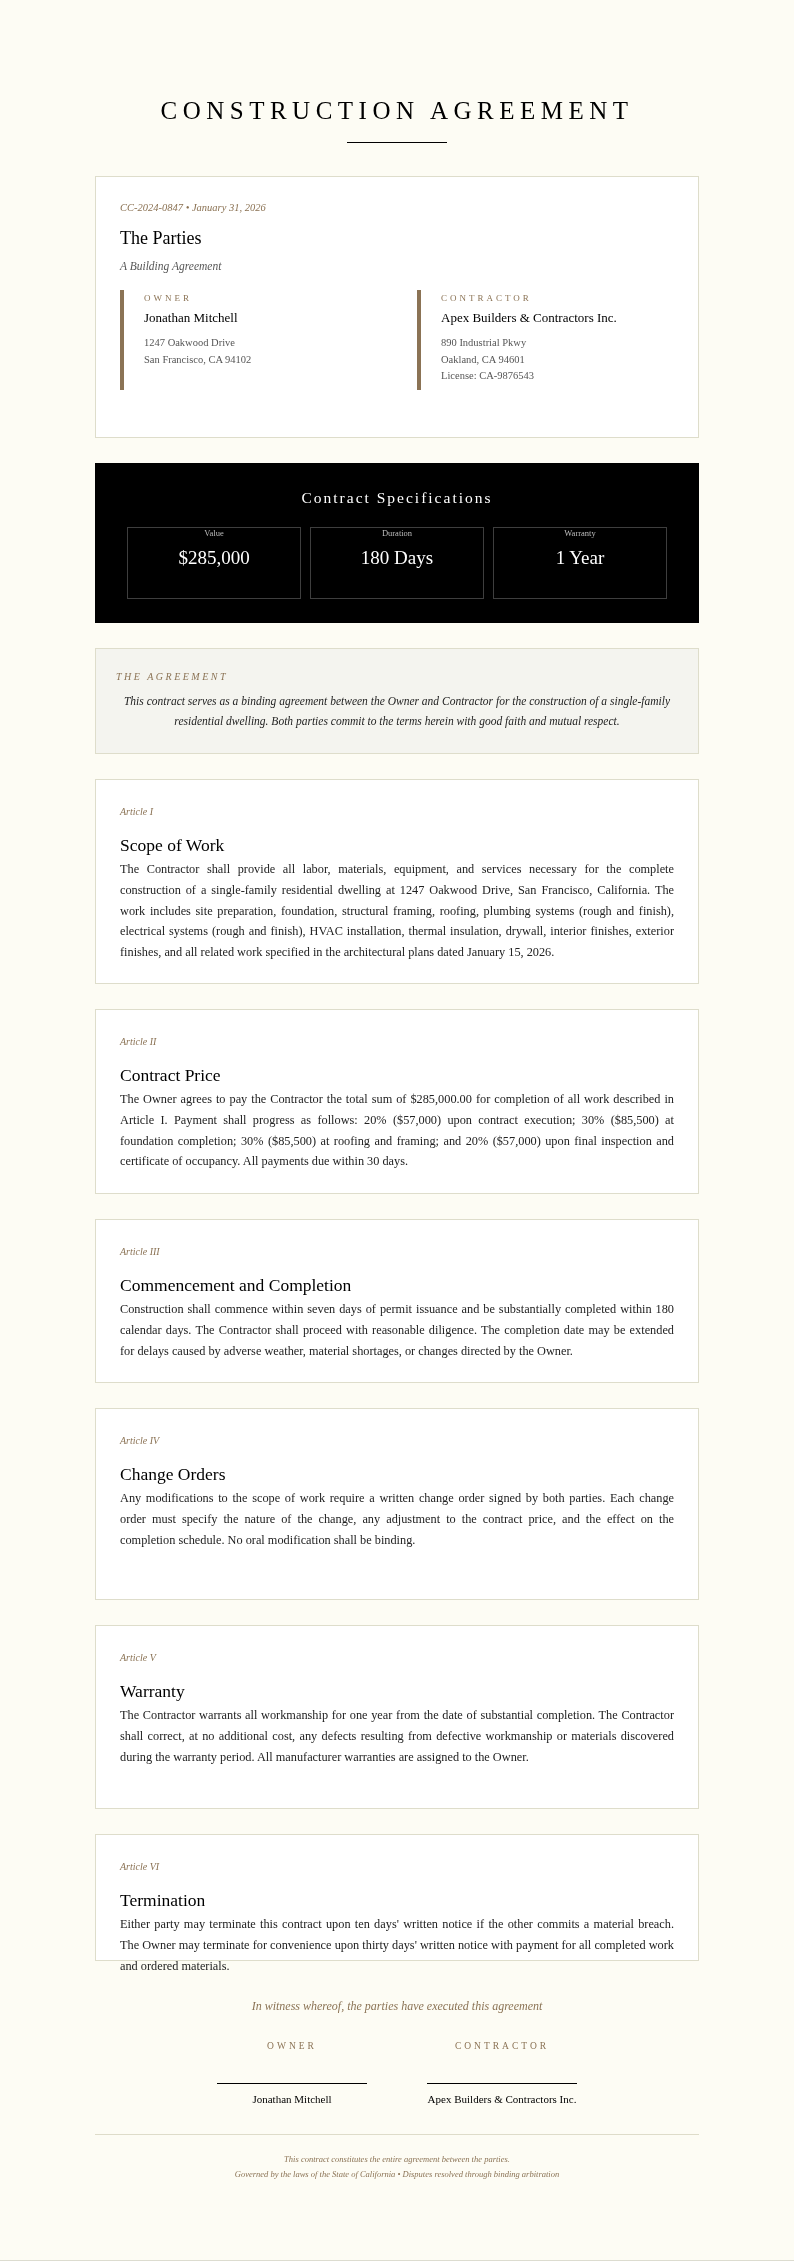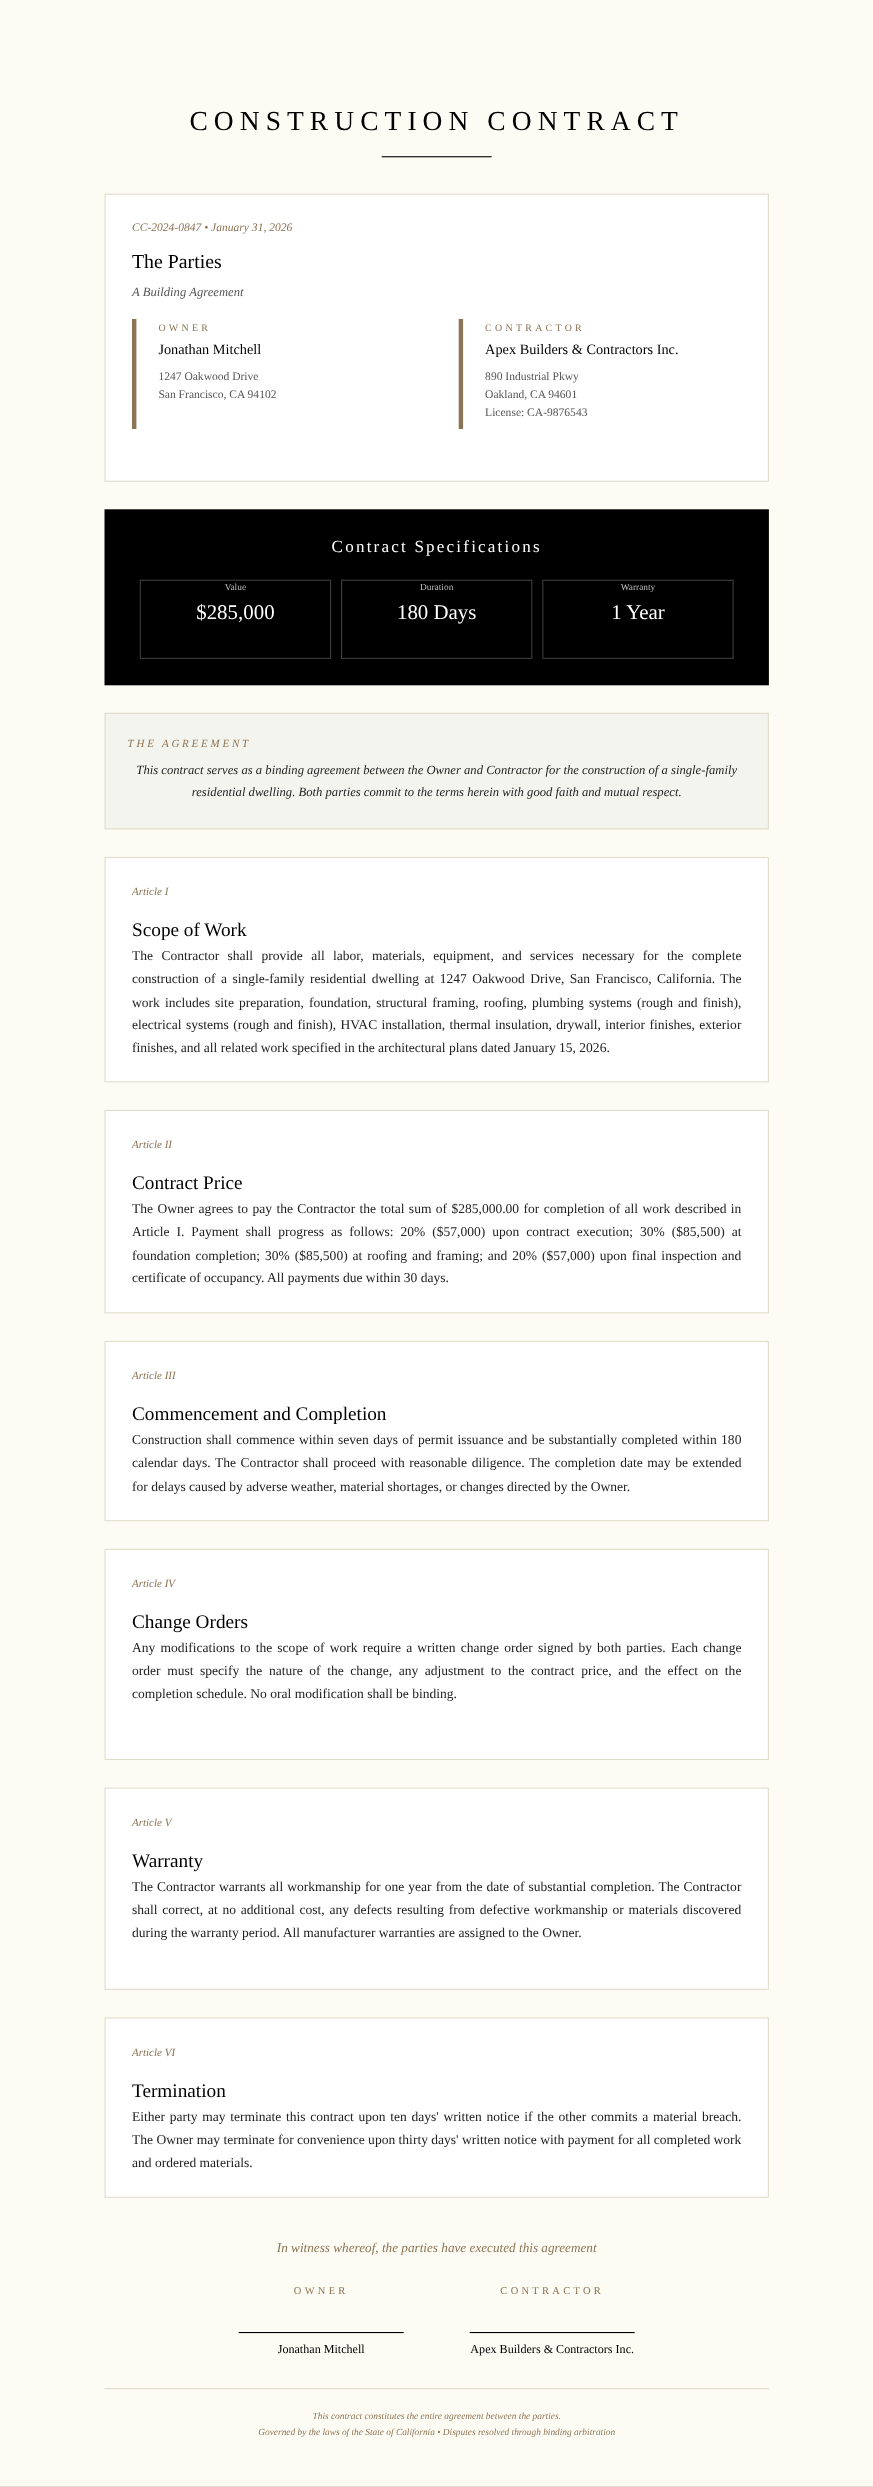--- a/index.html
+++ b/index.html
@@ -62,21 +62,21 @@
 
   .footer-rule { height: 1px; background: #dedcc9; margin-top: 28px; }
   .footer { text-align: center; margin-top: 17px; }
   .footer-line { font-style: italic; color: #8b7355; font-size: 8.5px; line-height: 15px; }
 </style>
 </head>
 <body>
 
 <div class="page">
 
-  <h1 class="doc-title">CONSTRUCTION CONTRACT</h1>
+  <h1 class="doc-title">CONSTRUCTION AGREEMENT</h1>
   <div class="title-rule"></div>
 
   <section class="card parties-card">
     <div class="meta">CC-2024-0847 • January 31, 2026</div>
     <div class="parties-title">The Parties</div>
     <div class="parties-sub">A Building Agreement</div>
     <div class="party-row">
       <div class="party">
         <div class="party-label">OWNER</div>
         <div class="party-name">Jonathan Mitchell</div>
@@ -143,21 +143,21 @@
     <div class="article-title">Change Orders</div>
     <div class="article-body">Any modifications to the scope of work require a written change order signed by both parties. Each change order must specify the nature of the change, any adjustment to the contract price, and the effect on the completion schedule. No oral modification shall be binding.</div>
   </section>
 
   <section class="card article" style="height:184px;">
     <div class="article-num">Article V</div>
     <div class="article-title">Warranty</div>
     <div class="article-body">The Contractor warrants all workmanship for one year from the date of substantial completion. The Contractor shall correct, at no additional cost, any defects resulting from defective workmanship or materials discovered during the warranty period. All manufacturer warranties are assigned to the Owner.</div>
   </section>
 
-  <section class="card article" style="height:164px;">
+  <section class="card article" style="height:127px;">
     <div class="article-num">Article VI</div>
     <div class="article-title">Termination</div>
     <div class="article-body">Either party may terminate this contract upon ten days' written notice if the other commits a material breach. The Owner may terminate for convenience upon thirty days' written notice with payment for all completed work and ordered materials.</div>
   </section>
 
   <section class="witness">
     <div class="witness-text">In witness whereof, the parties have executed this agreement</div>
     <div class="sig-row">
       <div class="sig">
         <div class="sig-label">OWNER</div>

